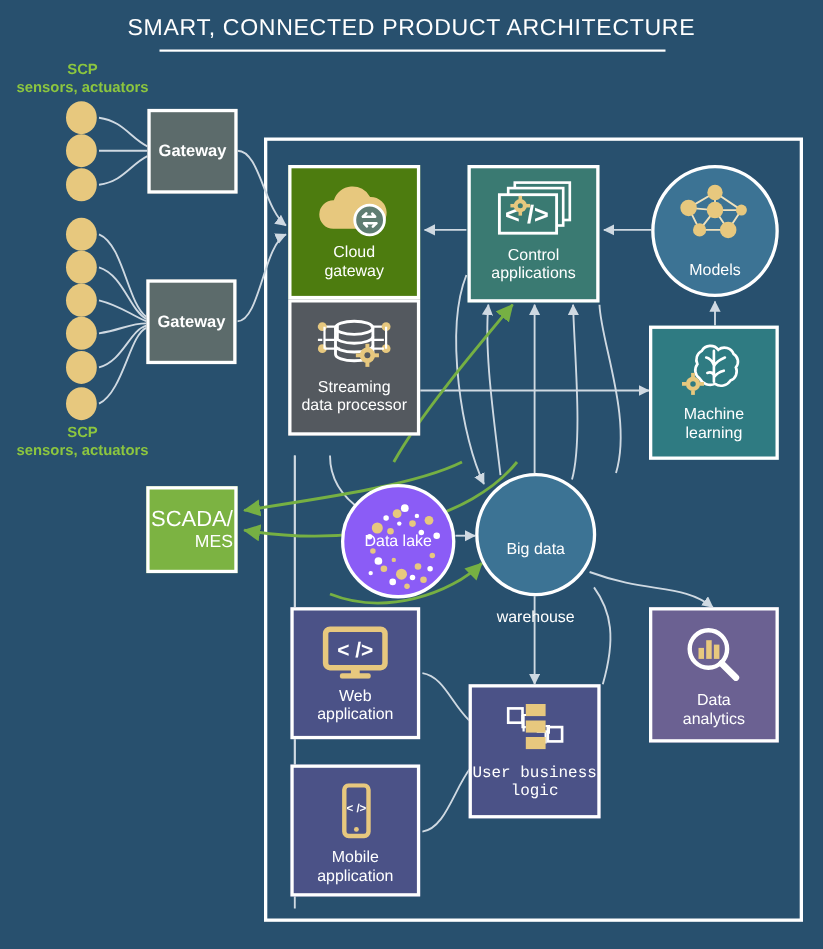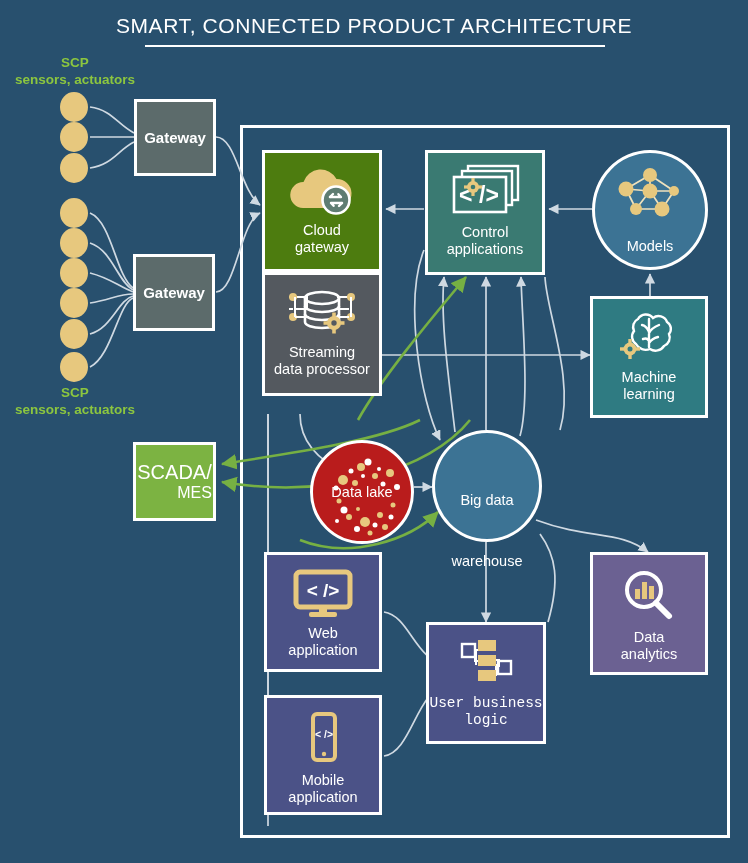--- a/index.html
+++ b/index.html
@@ -268,21 +268,21 @@
     </svg>
     <span class="lbl" style="margin-top:8px;">Machine</span>
     <span class="lbl">learning</span>
   </div>
 
   <div class="node" style="left:133px;top:442px;width:83px;height:79px;background:#7cb342;justify-content:center;">
     <span class="lbl" style="font-size:20px;">SCADA/</span>
     <span class="lbl" style="font-size:16px;margin-left:40px;">MES</span>
   </div>
 
-  <div class="node circle" style="left:310px;top:440px;width:104px;height:104px;background:#b91c1c;overflow:hidden;text-align:right;">
+  <div class="node circle" style="left:310px;top:440px;width:104px;height:104px;background:#8b5cf6;overflow:hidden;text-align:right;">
     <svg width="104" height="104" viewBox="0 0 104 104" style="position:absolute;left:0;top:0;">
       <g fill="#e7c87e">
         <circle cx="30" cy="37" r="5"></circle>
           <circle cx="48" cy="24" r="4"></circle>
         <circle cx="62" cy="33" r="3"></circle>
           <circle cx="77" cy="30" r="4"></circle>
         <circle cx="42" cy="40" r="3"></circle>
           <circle cx="26" cy="58" r="2.5"></circle>
         <circle cx="36" cy="74" r="3"></circle>
           <circle cx="52" cy="79" r="5"></circle>

